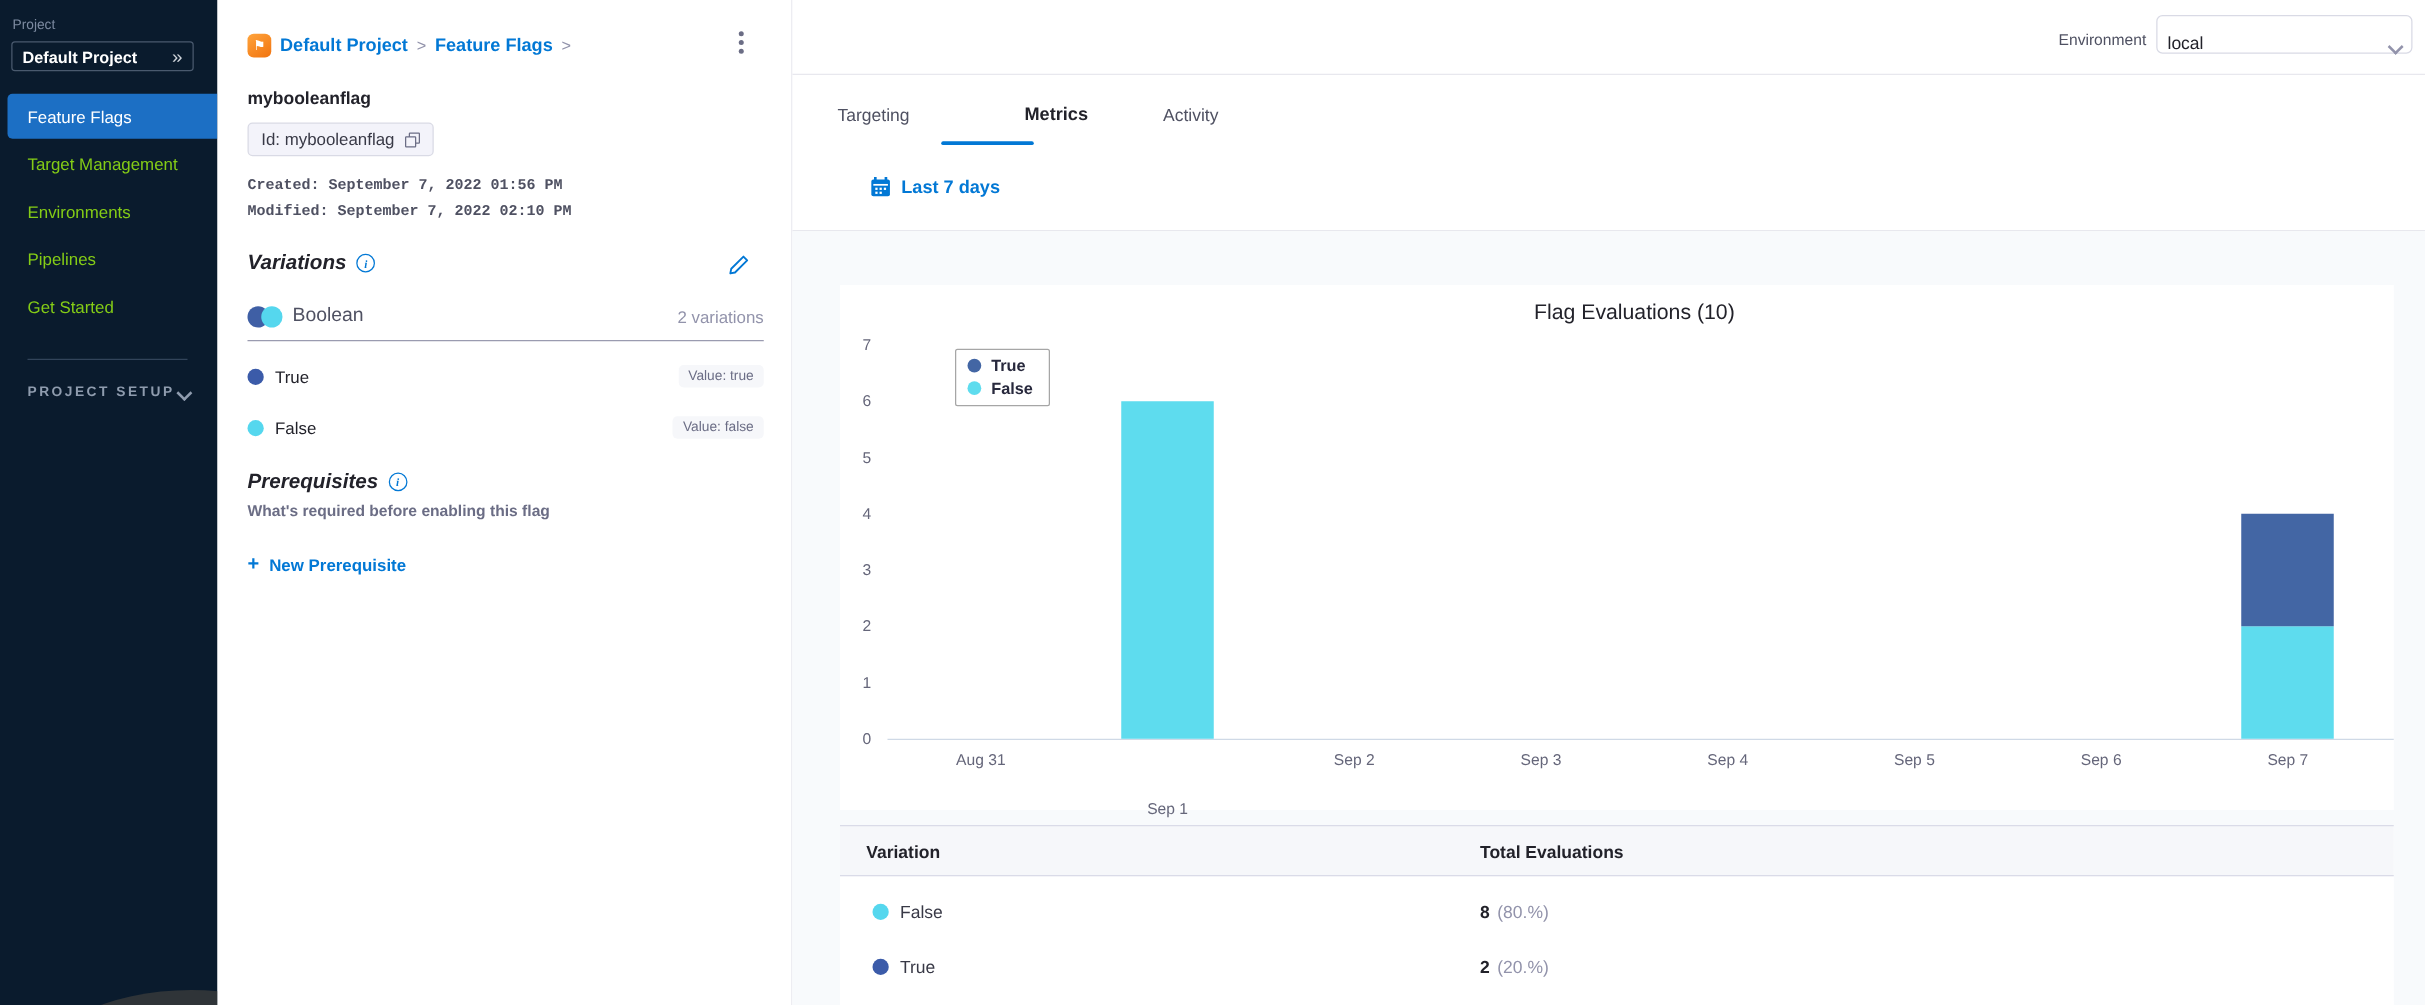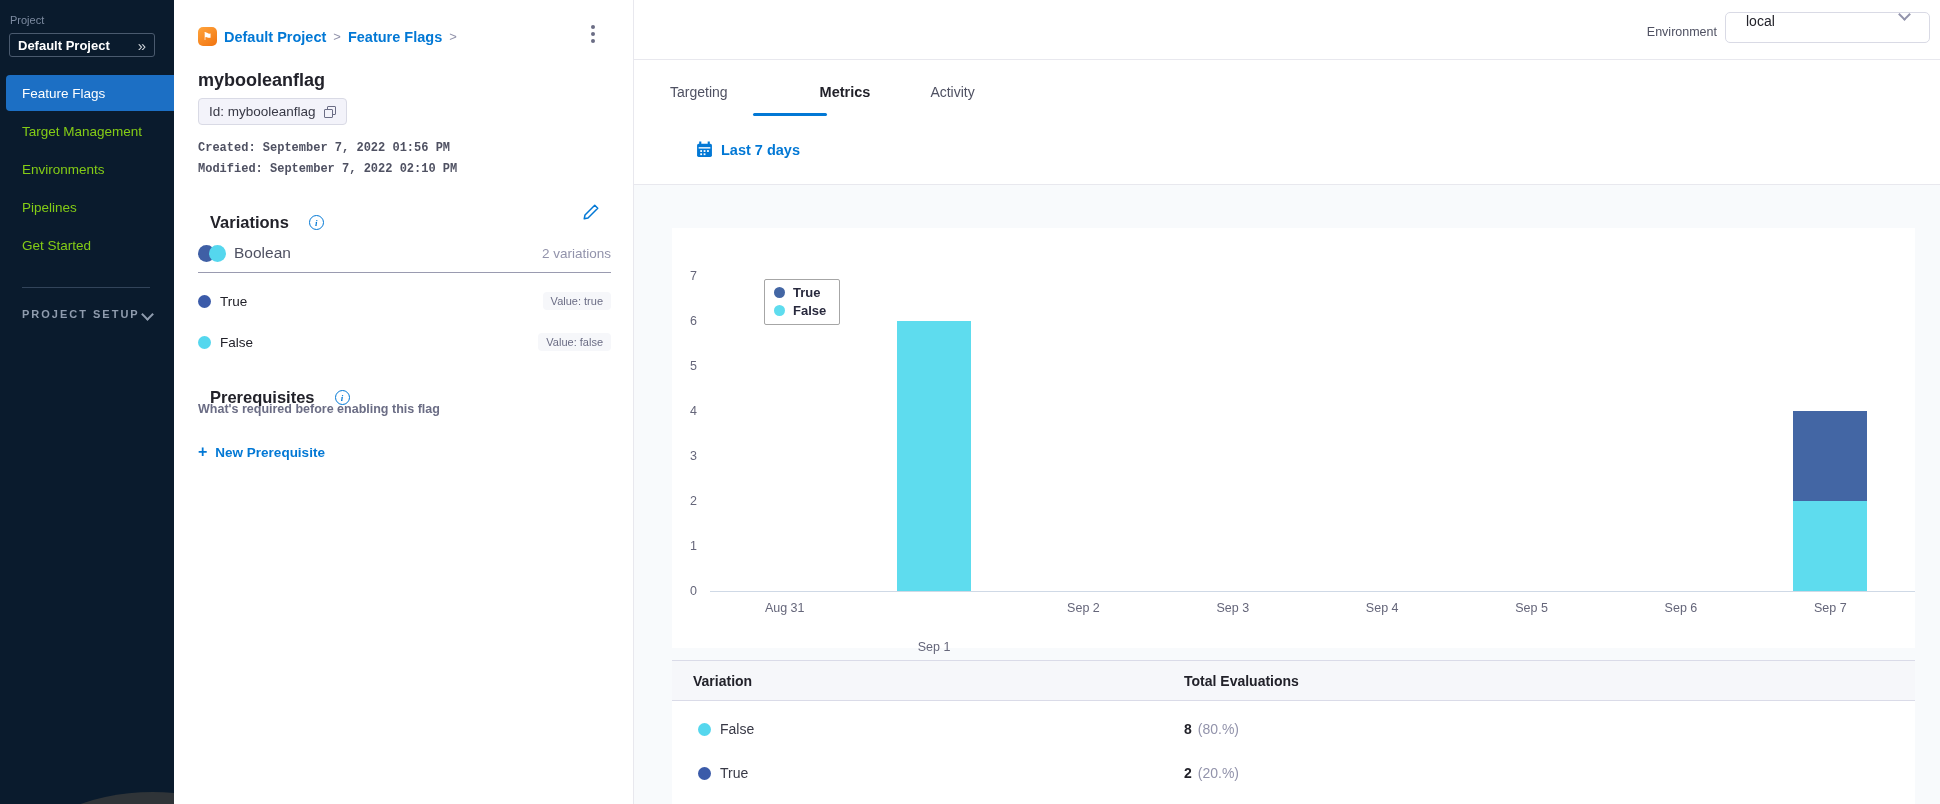--- a/index.html
+++ b/index.html
@@ -29,30 +29,30 @@
   
   #detail{left:174px;top:0;width:460px;height:804px;background:#fff;border-right:1px solid #e8e8ee;box-sizing:border-box;}
   .crumb{left:24px;top:27px;display:flex;align-items:center;gap:7px;font-size:14.5px;}
   .flag-logo{width:19px;height:19px;border-radius:5px;background:linear-gradient(145deg,#ffa43c,#f1730f);
              display:flex;align-items:center;justify-content:center;color:#fff;font-size:11px;}
   .crumb a{color:#0278d5;font-weight:600;text-decoration:none;cursor:pointer;}
   .crumb .sep{color:#9293ab;font-size:13px;}
   .kebab{left:410px;top:24px;width:18px;height:22px;cursor:pointer;display:flex;justify-content:center;}
   .kebab i{width:4px;height:4px;background:#6b6d85;border-radius:50%;display:block;margin-top:1px;
            box-shadow:0 7px 0 #6b6d85,0 14px 0 #6b6d85;}
-  .flag-title{left:24px;top:70px;font-size:18px;font-weight:700;color:#22222a;}
+  .flag-title{left:24px;top:70px;font-size:14px;font-weight:700;color:#22222a;}
   .id-badge{left:24px;top:98px;height:27px;background:#f3f3fa;border:1px solid #d9dae5;border-radius:4px;
             display:flex;align-items:center;padding:0 10px;box-sizing:border-box;font-size:13.5px;color:#383946;}
   .copy-icon{position:relative;width:12px;height:12px;margin-left:8px;cursor:pointer;display:inline-block;}
   .copy-icon:before{content:"";position:absolute;right:0;top:0;width:7px;height:7px;border:1.3px solid #6b6d85;border-radius:1px;}
   .copy-icon:after{content:"";position:absolute;left:0;bottom:0;width:7px;height:7px;border:1.3px solid #6b6d85;
                    border-radius:1px;background:#f3f3fa;}
   .meta{left:24px;font-size:12px;font-weight:600;color:#4f5162;font-family:Liberation Mono, monospace;}
   .sec-head{display:flex;align-items:center;gap:8px;}
-  .sec-head h2{margin:12px;font-size:16.5px;font-weight:700;color:#22222a;}
+  .sec-head h2{margin:0;font-size:16.5px;font-weight:700;color:#22222a;font-style:italic;}
   .info-icon{width:15px;height:15px;border:1.5px solid #0278d5;border-radius:50%;box-sizing:border-box;
              display:inline-flex;align-items:center;justify-content:center;color:#0278d5;cursor:pointer;}
   .info-icon:after{content:"i";font-size:9px;font-weight:700;font-family:"Liberation Serif",serif;font-style:italic;}
   .pencil{left:408px;top:203px;cursor:pointer;}
   .bool-row{left:24px;top:244px;width:413px;display:flex;align-items:center;}
   .bool-circles{position:relative;width:28px;height:17px;}
   .bool-circles b{position:absolute;width:17px;height:17px;border-radius:50%;top:0;}
   .bool-circles .c1{left:0;background:#3f5fa5;}
   .bool-circles .c2{left:11px;background:#55d7ee;}
   .bool-label{font-size:15.5px;color:#4f5162;margin-left:8px;flex:1;}
@@ -66,21 +66,21 @@
   .val-badge{background:#f6f7fa;border-radius:4px;padding:3px 8px;font-size:11px;color:#6b6d85;}
   .prereq-desc{left:24px;top:402px;font-size:12.5px;font-weight:600;color:#6b6d85;}
   .new-prereq{left:24px;top:443px;display:flex;align-items:center;gap:8px;color:#0278d5;
               font-size:13.5px;font-weight:700;cursor:pointer;}
   .plus{font-size:16px;font-weight:700;}
 
   
   #main{left:634px;top:0;width:1306px;height:804px;background:#fff;}
   .env-label{left:958px;top:25px;width:125px;text-align:right;font-size:12.5px;color:#4f5162;}
   .env-select{left:1091px;top:12px;width:205px;height:31px;border:1px solid #d9dae5;border-radius:5px;
-              background:#fff;display:flex;align-items:flex-start;padding:0 20px;box-sizing:border-box;
+              background:#fff;display:flex;align-items:flex-end;padding:0 8px;box-sizing:border-box;
               font-size:14px;color:#22222a;cursor:pointer;}
   .env-select span{flex:1;}
   .env-select .chev{border-color:#9293ab;margin-top:-3px;}
   .hdiv{height:1px;background:#e8e8ee;left:0;width:1306px;}
   .tabs{left:36px;top:84px;display:flex;gap:60px;align-items:flex-end;}
   .tab{font-size:14px;color:#4f5162;cursor:pointer;padding-bottom:14px;}
   .tab.active{font-size:14.5px;font-weight:700;color:#22222a;margin-left:32px;}
   .tab-underline{left:119px;top:113px;width:74px;height:3px;background:#0278d5;border-radius:2px;}
   .date-range{left:62px;top:141px;display:flex;align-items:center;gap:8px;color:#0278d5;
               font-size:14.5px;font-weight:700;cursor:pointer;}
@@ -224,20 +224,21 @@
             <rect x="4" y="11.6" width="1.7" height="1.7"></rect>
           <rect x="7.2" y="11.6" width="1.7" height="1.7"></rect>
         </g>
       </svg>
       <span>Last 7 days</span>
     </div>
     <div class="hdiv abs" style="top:184px"></div>
 
     <div class="lower-bg abs"></div>
     <div class="chart-card abs"></div>
+    <div class="chart-title abs">Flag Evaluations (10)</div>
     <div id="chart-layer">
         <div class="axis-line" style="left: 76px; top: 591px; width: 1205px;"></div>
         <div class="tick-y" style="left: 20px; width: 43px; top: 583px;">0</div>
         <div class="tick-y" style="left: 20px; width: 43px; top: 538px;">1</div>
         <div class="tick-y" style="left: 20px; width: 43px; top: 493px;">2</div>
         <div class="tick-y" style="left: 20px; width: 43px; top: 448px;">3</div>
         <div class="tick-y" style="left: 20px; width: 43px; top: 403px;">4</div>
         <div class="tick-y" style="left: 20px; width: 43px; top: 358px;">5</div>
         <div class="tick-y" style="left: 20px; width: 43px; top: 313px;">6</div>
         <div class="tick-y" style="left: 20px; width: 43px; top: 268px;">7</div>

